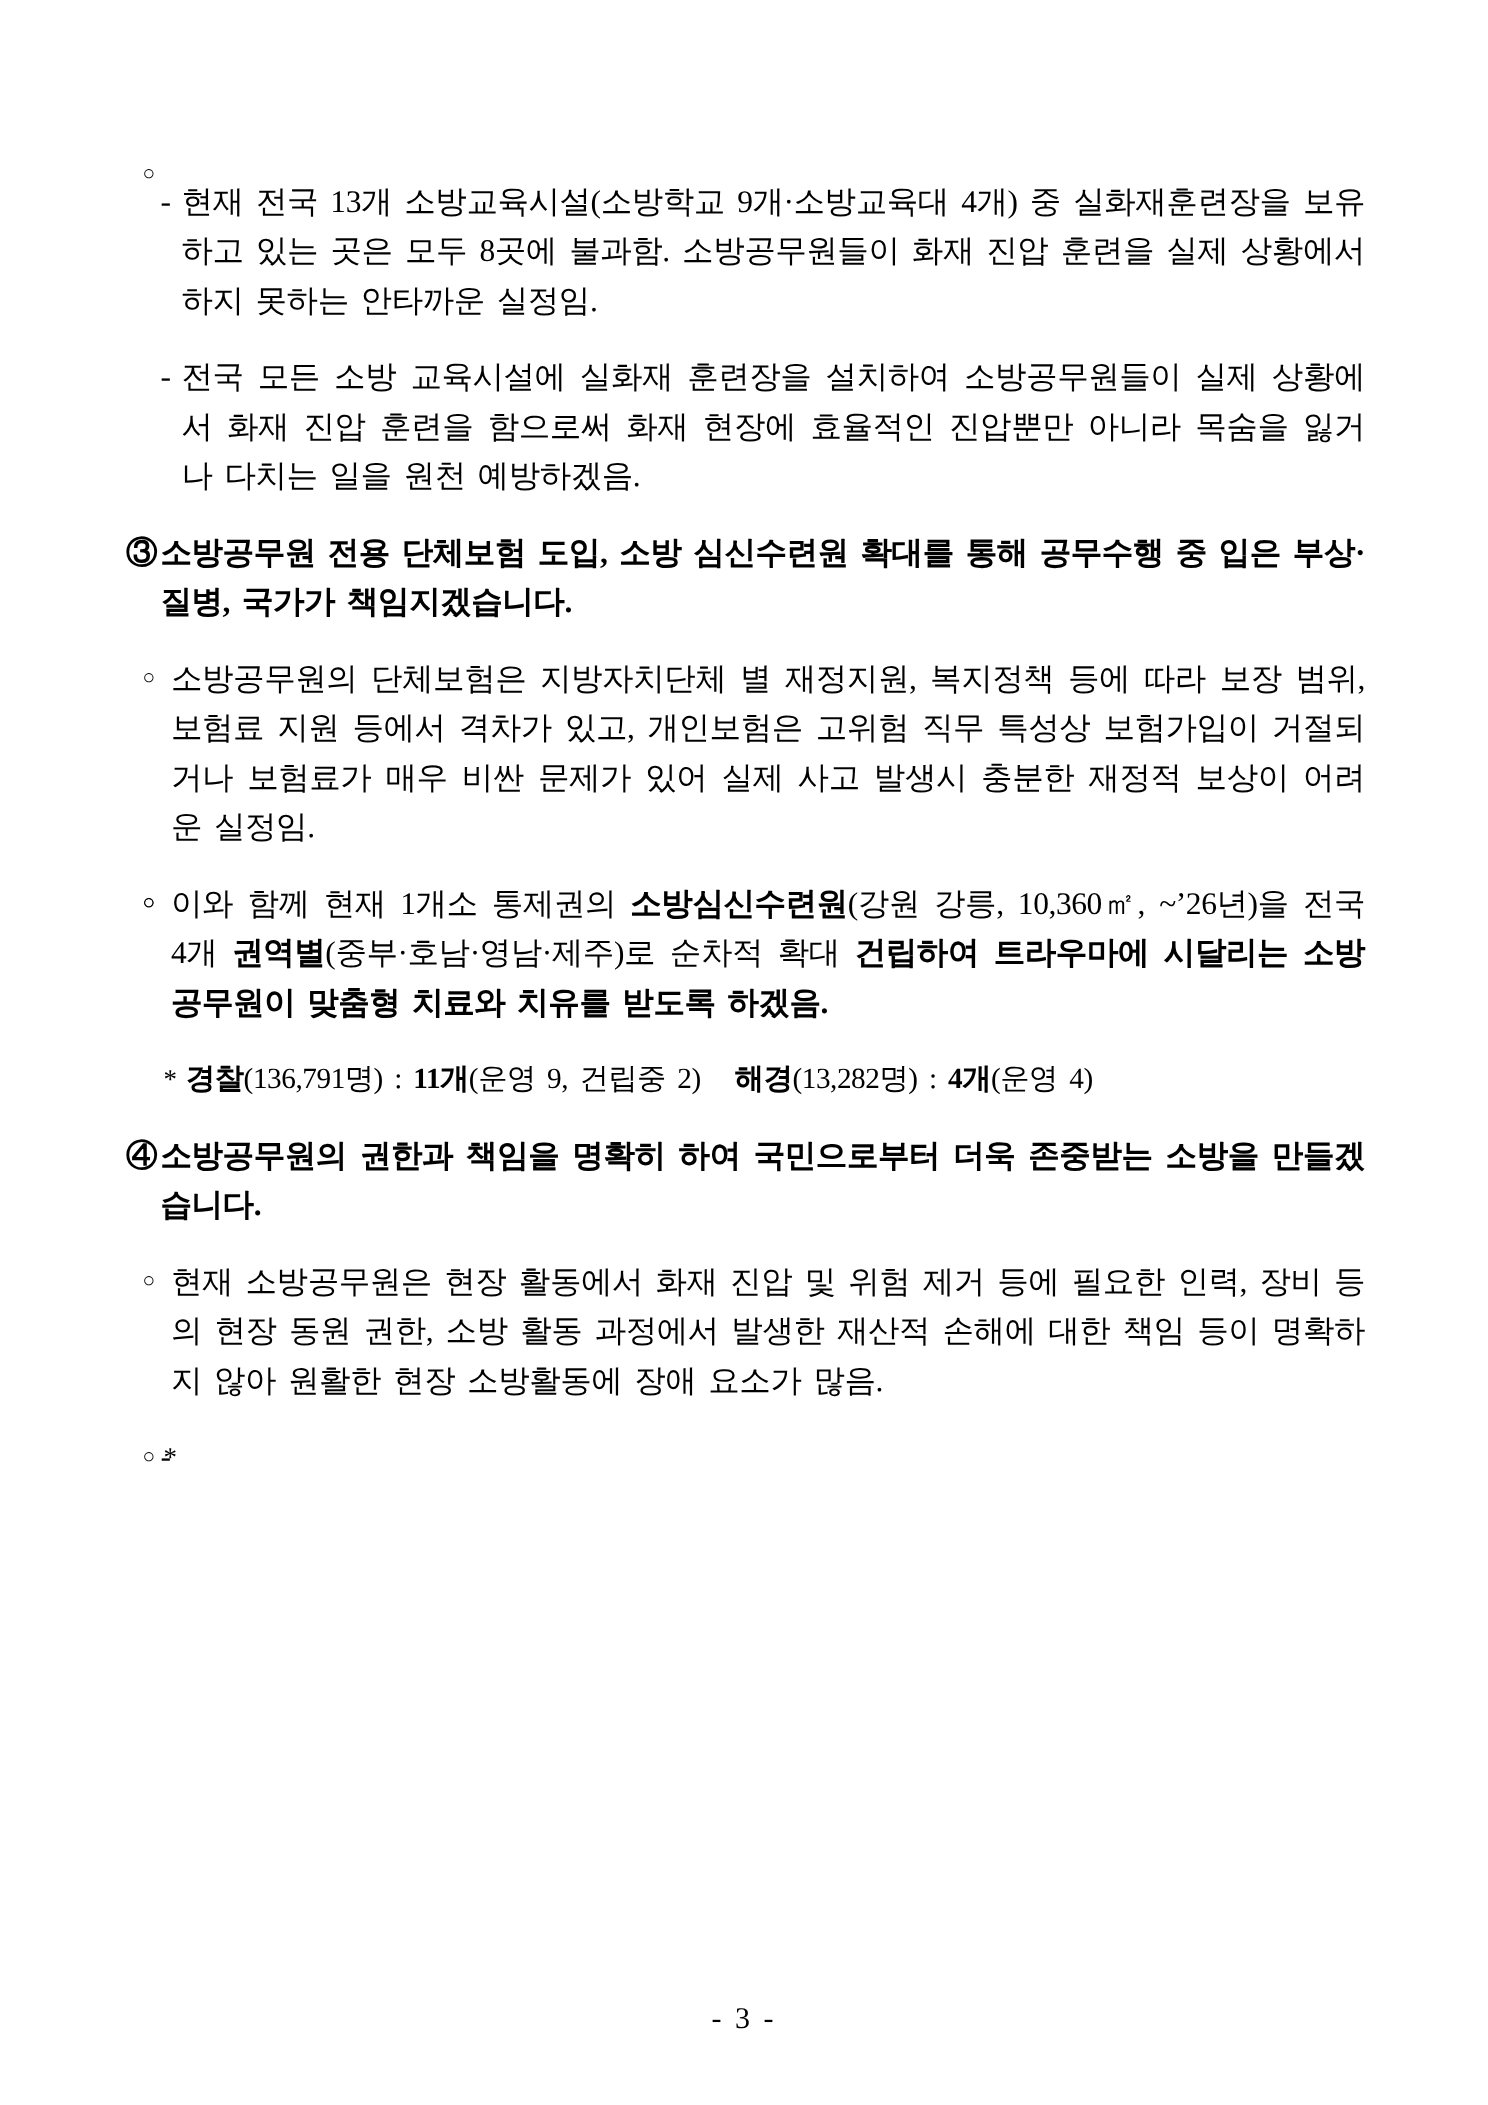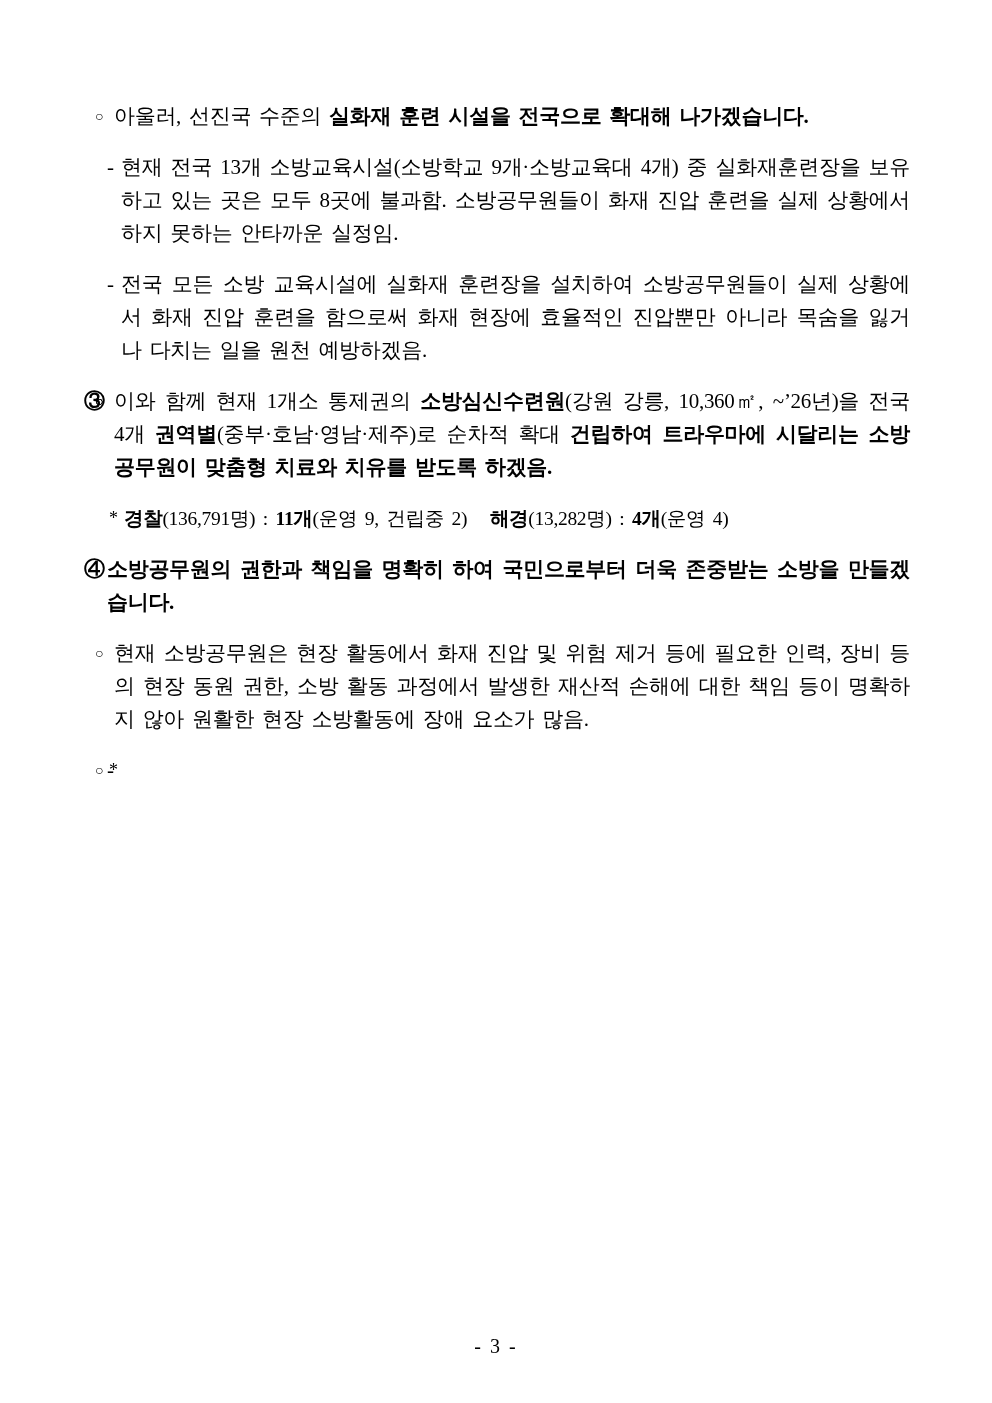--- a/index.html
+++ b/index.html
@@ -60,25 +60,25 @@
     font-size: 20px;
     letter-spacing: 2px;
     line-height: 28px;
   }
 </style>
 </head>
 <body>
 
 <div class="page">
   <div class="content">
-      <div class="para circle"><span class="bullet">○</span><span class="runs"><span>아울러, 선진국 수준의 </span><span class="b">실화재 훈련 시설을 전국으로 확대해 나가겠습니다.</span></span></div>
+      <div class="para circle"><span class="bullet">○</span></div>
       <div class="para dash"><span class="bullet">-</span><span class="runs"><span>현재 전국 13개 소방교육시설(소방학교 9개·소방교육대 4개) 중 실화재훈련장을 보유하고 있는 곳은 모두 8곳에 불과함. 소방공무원들이 화재 진압 훈련을 실제 상황에서 하지 못하는 안타까운 실정임.</span></span></div>
       <div class="para dash"><span class="bullet">-</span><span class="runs"><span>전국 모든 소방 교육시설에 실화재 훈련장을 설치하여 소방공무원들이 실제 상황에서 화재 진압 훈련을 함으로써 화재 현장에 효율적인 진압뿐만 아니라 목숨을 잃거나 다치는 일을 원천 예방하겠음.</span></span></div>
-      <div class="para numbered"><span class="bullet">③</span></div>
-      <div class="para circle"><span class="bullet">○</span></div>
+      <div class="para numbered"><span class="bullet">③</span><span class="runs"><span class="b">소방공무원 전용 단체보험 도입, 소방 심신수련원 확대를 통해 공무수행 중 입은 부상·질병, 국가가 책임지겠습니다.</span></span></div>
+      <div class="para circle"><span class="bullet">○</span><span class="runs"><span>소방공무원의 단체보험은 지방자치단체 별 재정지원, 복지정책 등에 따라 보장 범위, 보험료 지원 등에서 격차가 있고, 개인보험은 고위험 직무 특성상 보험가입이 거절되거나 보험료가 매우 비싼 문제가 있어 실제 사고 발생시 충분한 재정적 보상이 어려운 실정임.</span></span></div>
       <div class="para circle"><span class="bullet">○</span></div>
       <div class="para circle"><span class="bullet">○</span><span class="runs"><span>이와 함께 현재 1개소 통제권의 </span><span class="b">소방심신수련원</span><span>(강원 강릉, 10,360㎡, ~’26년)을 전국 4개 </span><span class="b">권역별</span><span>(중부·호남·영남·제주)로 순차적 확대 </span><span class="b">건립하여 트라우마에 시달리는 소방공무원이 맞춤형 치료와 치유를 받도록 하겠음.</span></span></div>
       <div class="para note"><span class="bullet">*</span><span class="runs"><span class="b">경찰</span><span>(136,791명) : </span><span class="b">11개</span><span>(운영 9, 건립중 2)&nbsp;&nbsp; </span><span class="b">해경</span><span>(13,282명) : </span><span class="b">4개</span><span>(운영 4)</span></span></div>
       <div class="para numbered"><span class="bullet">④</span><span class="runs"><span class="b">소방공무원의 권한과 책임을 명확히 하여 국민으로부터 더욱 존중받는 소방을 만들겠습니다.</span></span></div>
       <div class="para circle"><span class="bullet">○</span><span class="runs"><span>현재 소방공무원은 현장 활동에서 화재 진압 및 위험 제거 등에 필요한 인력, 장비 등의 현장 동원 권한, 소방 활동 과정에서 발생한 재산적 손해에 대한 책임 등이 명확하지 않아 원활한 현장 소방활동에 장애 요소가 많음.</span></span></div>
       <div class="para note"><span class="bullet">*</span></div>
       <div class="para circle"><span class="bullet">○</span></div>
       <div class="para dash"><span class="bullet">-</span></div>
     </div>
   <div class="page-number">- 3 -</div>

